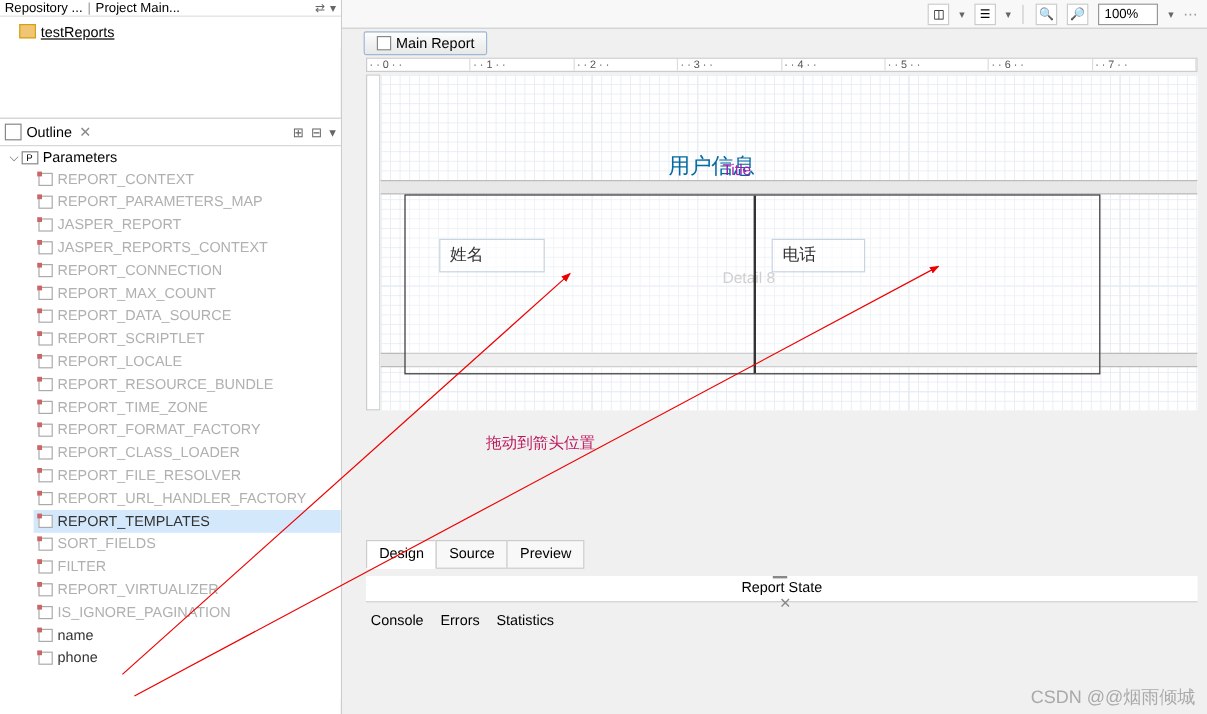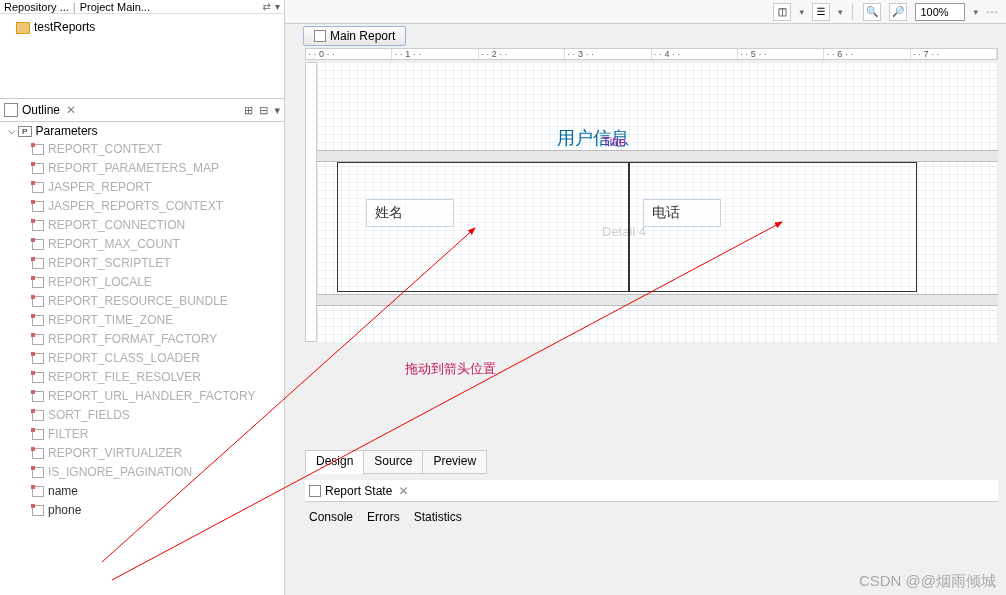--- a/index.html
+++ b/index.html
@@ -5,21 +5,21 @@
     * { box-sizing: border-box; margin: 0; padding: 0; }
     body { font-family: "Segoe UI", Tahoma, sans-serif; font-size: 12px; background: #f5f5f5; width: 1006px; height: 595px; overflow: hidden; position: relative; }
     
     .left-panel { position: absolute; left: 0; top: 0; width: 285px; height: 595px; background: #fff; border-right: 1px solid #ccc; }
     
     .top-tabs { height: 14px; background: #fff; display: flex; align-items: center; padding: 0 4px; border-bottom: 1px solid #ddd; font-size: 11px; }
     .top-tabs .tab-icons { margin-left: auto; display: flex; gap: 4px; }
     .top-tabs .tab-icons span { font-size: 10px; color: #666; }
     
     .tree-section { padding: 4px 0; background: #fff; }
-    .tree-item { display: flex; align-items: flex-end; padding: 2px 4px 2px 16px; cursor: pointer; }
+    .tree-item { display: flex; align-items: flex-start; padding: 2px 4px 2px 16px; cursor: pointer; text-decoration: underline; }
     .folder-icon { width: 14px; height: 12px; background: #f0c674; border: 1px solid #d4a017; margin-right: 4px; }
     
     .outline-header { height: 24px; display: flex; align-items: center; padding: 0 4px; border-top: 1px solid #ccc; border-bottom: 1px solid #ccc; background: #fff; }
     .outline-icon { width: 14px; height: 14px; border: 1px solid #888; margin-right: 4px; display:inline-block; }
     .outline-close { margin-left: 6px; color: #888; cursor: pointer; }
     .outline-toolbar { margin-left: auto; display: flex; gap: 6px; }
     .outline-toolbar span { color: #666; font-size: 11px; cursor: pointer; }
     
     .params-tree { background: #fff; height: 460px; overflow: hidden; }
     .params-root { display: flex; align-items: center; padding: 2px 4px 2px 8px; cursor: pointer; }
@@ -55,34 +55,34 @@
         linear-gradient(#d4e0ec 1px, transparent 1px),
         linear-gradient(90deg, #d4e0ec 1px, transparent 1px);
       background-size: 8px 8px, 8px 8px, 88px 88px, 88px 88px;
     }
     .band-sep { position:absolute; left:0; right:0; height:12px; background:#e8e8e8; border-top:1px solid #bbb; border-bottom:1px solid #bbb; }
     
     .report-title { position: absolute; left: 240px; top: 64px; font-size: 18px; color: #0369a1; }
     .title-ghost { position:absolute; left:285px; top:72px; color:#a21caf; font-size:13px; }
     .detail-ghost { position:absolute; left:285px; top:162px; color:#bbb; font-size:13px; }
     
-    .table-box { position: absolute; left: 20px; top: 100px; width: 580px; height: 130px; border: 1.5px solid #333; background: rgba(255,255,255,0.3); }
+    .table-box { position: absolute; left: 20px; top: 100px; width: 580px; height: 150px; border: 1.5px solid #333; background: rgba(255,255,255,0.3); }
     .table-box .vline { position: absolute; left: 290px; top: 0; bottom: 0; width: 1.5px; background: #333; }
     .cell-label { position: absolute; padding: 4px 8px; font-size: 14px; color: #333; border: 1px solid #c8d4e0; background: rgba(255,255,255,0.5); }
     .label1 { left: 28px; top: 36px; width: 88px; }
     .label2 { left: 305px; top: 36px; width: 78px; }
     
     .annotation-text { position: absolute; left: 120px; top: 360px; color: #be185d; font-size: 13px; }
     .watermark { position: absolute; right: 10px; bottom: 4px; color: rgba(130,130,130,0.65); font-size: 15px; pointer-events:none; }
     
     .editor-tabs { position: absolute; left: 20px; top: 450px; height: 24px; display: flex; }
     .ed-tab { padding: 3px 10px; border: 1px solid #ccc; background: #f8f8f8; margin-right: -1px; cursor: pointer; font-size: 12px; }
     .ed-tab.active { background: #fff; border-bottom-color: #fff; }
     
-    .report-state-bar { position: absolute; left: 20px; top: 480px; right: 8px; height: 22px; display: flex; align-items: center; border-bottom: 1px solid #ccc; padding: 0 4px; background:#fff; }
+    .report-state-bar { position: absolute; left: 20px; top: 480px; right: 8px; height: 22px; display: flex; align-items: center; border-bottom: 1px solid #ccc; padding: 0 4px; background:#fff;flex-direction:column; }
     .report-state-bar .r-icon { width: 12px; height: 12px; background: #fff; border: 1px solid #888; margin-right: 4px; }
     .report-state-bar .close-x { margin-left: 6px; color: #888; cursor: pointer; }
     
     .console-tabs { position: absolute; left: 20px; top: 510px; display: flex; gap: 14px; padding: 0 4px; font-size: 12px; }
     .console-tabs span { cursor: pointer; }
     
     svg.overlay { position: absolute; left: 0; top: 0; pointer-events: none; }
   </style>
 </head>
 <body>
@@ -140,20 +140,24 @@
         <div class="param-item">
           <span class="p-icon"></span>
           <span>REPORT_CONNECTION</span>
         </div>
         <div class="param-item">
           <span class="p-icon"></span>
           <span>REPORT_MAX_COUNT</span>
         </div>
         <div class="param-item">
           <span class="p-icon"></span>
+          <span>REPORT_DATA_SOURCE</span>
+        </div>
+        <div class="param-item">
+          <span class="p-icon"></span>
           <span>REPORT_SCRIPTLET</span>
         </div>
         <div class="param-item">
           <span class="p-icon"></span>
           <span>REPORT_LOCALE</span>
         </div>
         <div class="param-item">
           <span class="p-icon"></span>
           <span>REPORT_RESOURCE_BUNDLE</span>
         </div>
@@ -169,20 +173,24 @@
           <span class="p-icon"></span>
           <span>REPORT_CLASS_LOADER</span>
         </div>
         <div class="param-item">
           <span class="p-icon"></span>
           <span>REPORT_FILE_RESOLVER</span>
         </div>
         <div class="param-item">
           <span class="p-icon"></span>
           <span>REPORT_URL_HANDLER_FACTORY</span>
+        </div>
+        <div class="param-item selected">
+          <span class="p-icon"></span>
+          <span>REPORT_TEMPLATES</span>
         </div>
         <div class="param-item">
           <span class="p-icon"></span>
           <span>SORT_FIELDS</span>
         </div>
         <div class="param-item">
           <span class="p-icon"></span>
           <span>FILTER</span>
         </div>
         <div class="param-item">
@@ -236,21 +244,21 @@
       <span>· · 7 · ·</span>
     </div>
   <div class="ruler-v"></div>
 
   <div class="canvas-area">
     <div class="grid-bg"></div>
     <div class="band-sep" style="top:88px;"></div>
     <div class="band-sep" style="top:232px;"></div>
     <div class="report-title">用户信息</div>
     <div class="title-ghost">Title</div>
-    <div class="detail-ghost">Detail 4</div>
+    <div class="detail-ghost">Detail 8</div>
     <div class="table-box">
       <div class="vline"></div>
       <div class="cell-label label1">姓名</div>
       <div class="cell-label label2">电话</div>
     </div>
   </div>
 
   <div class="annotation-text">拖动到箭头位置</div>
 
   <div class="editor-tabs">

